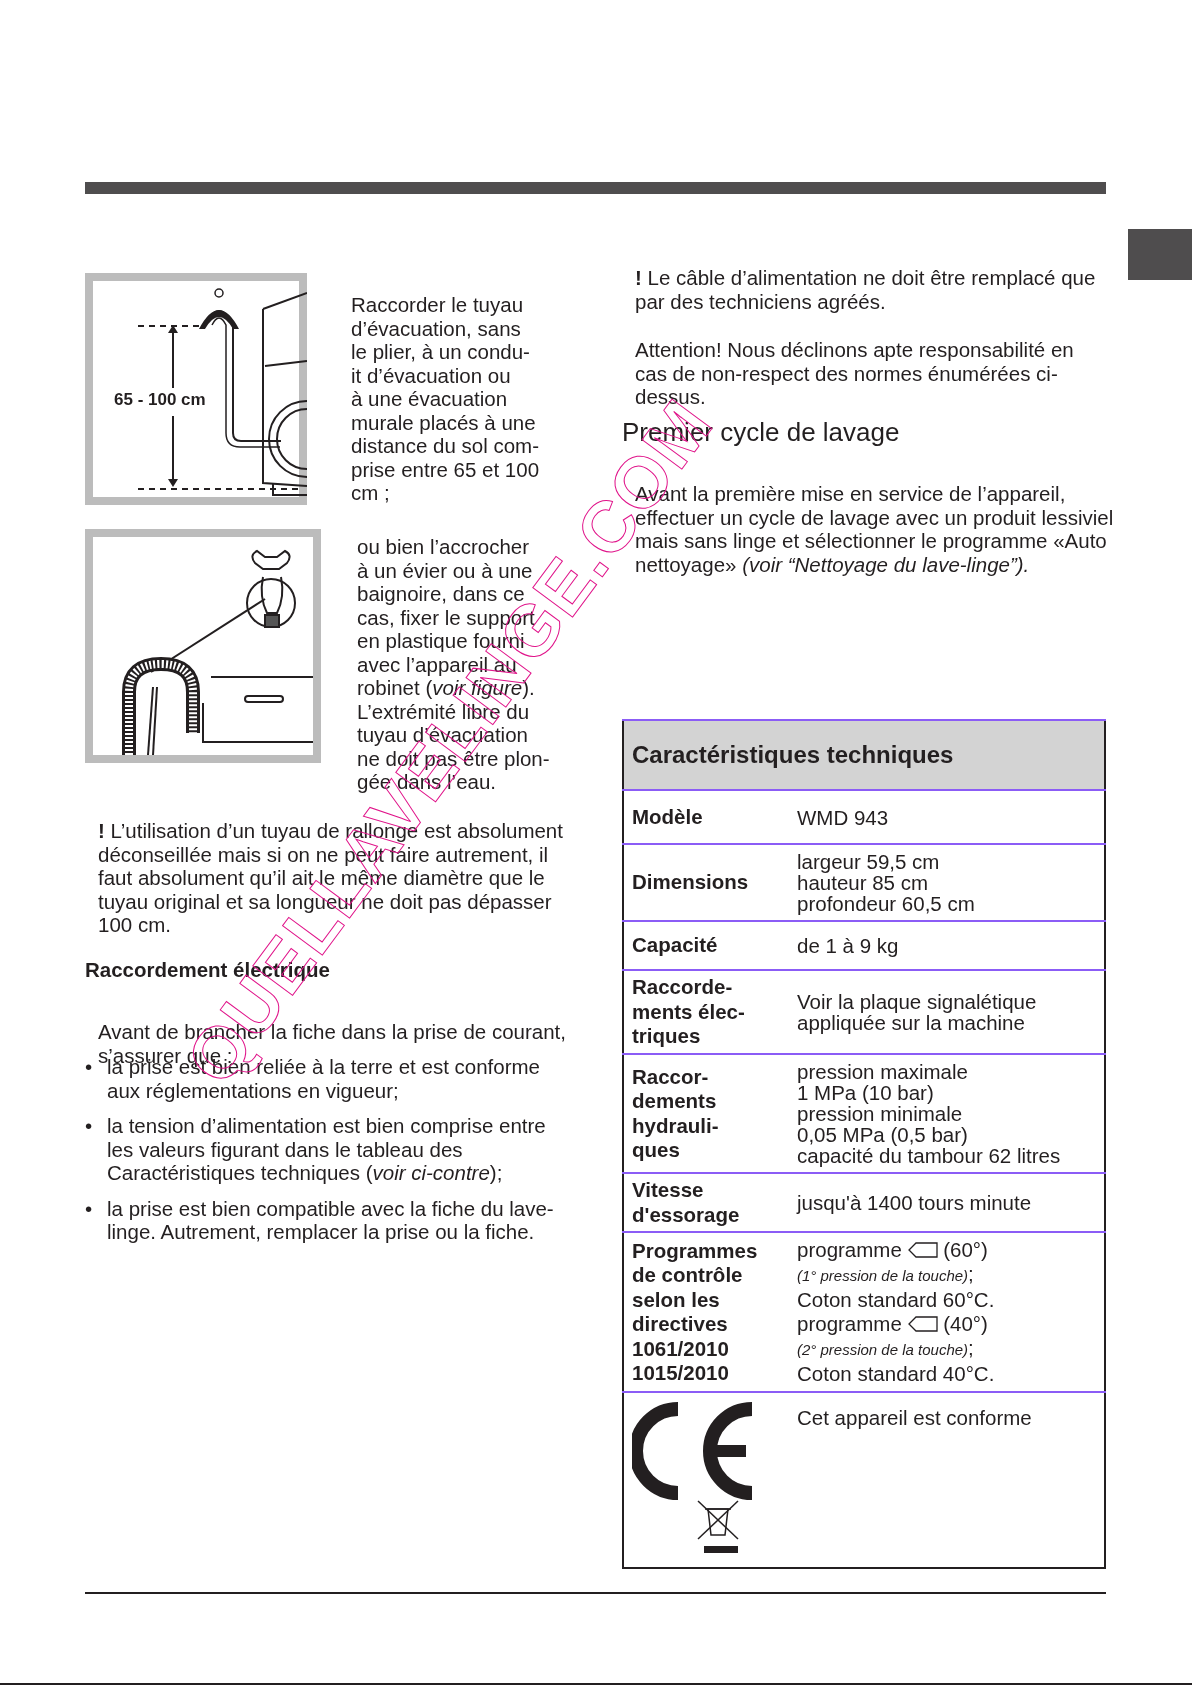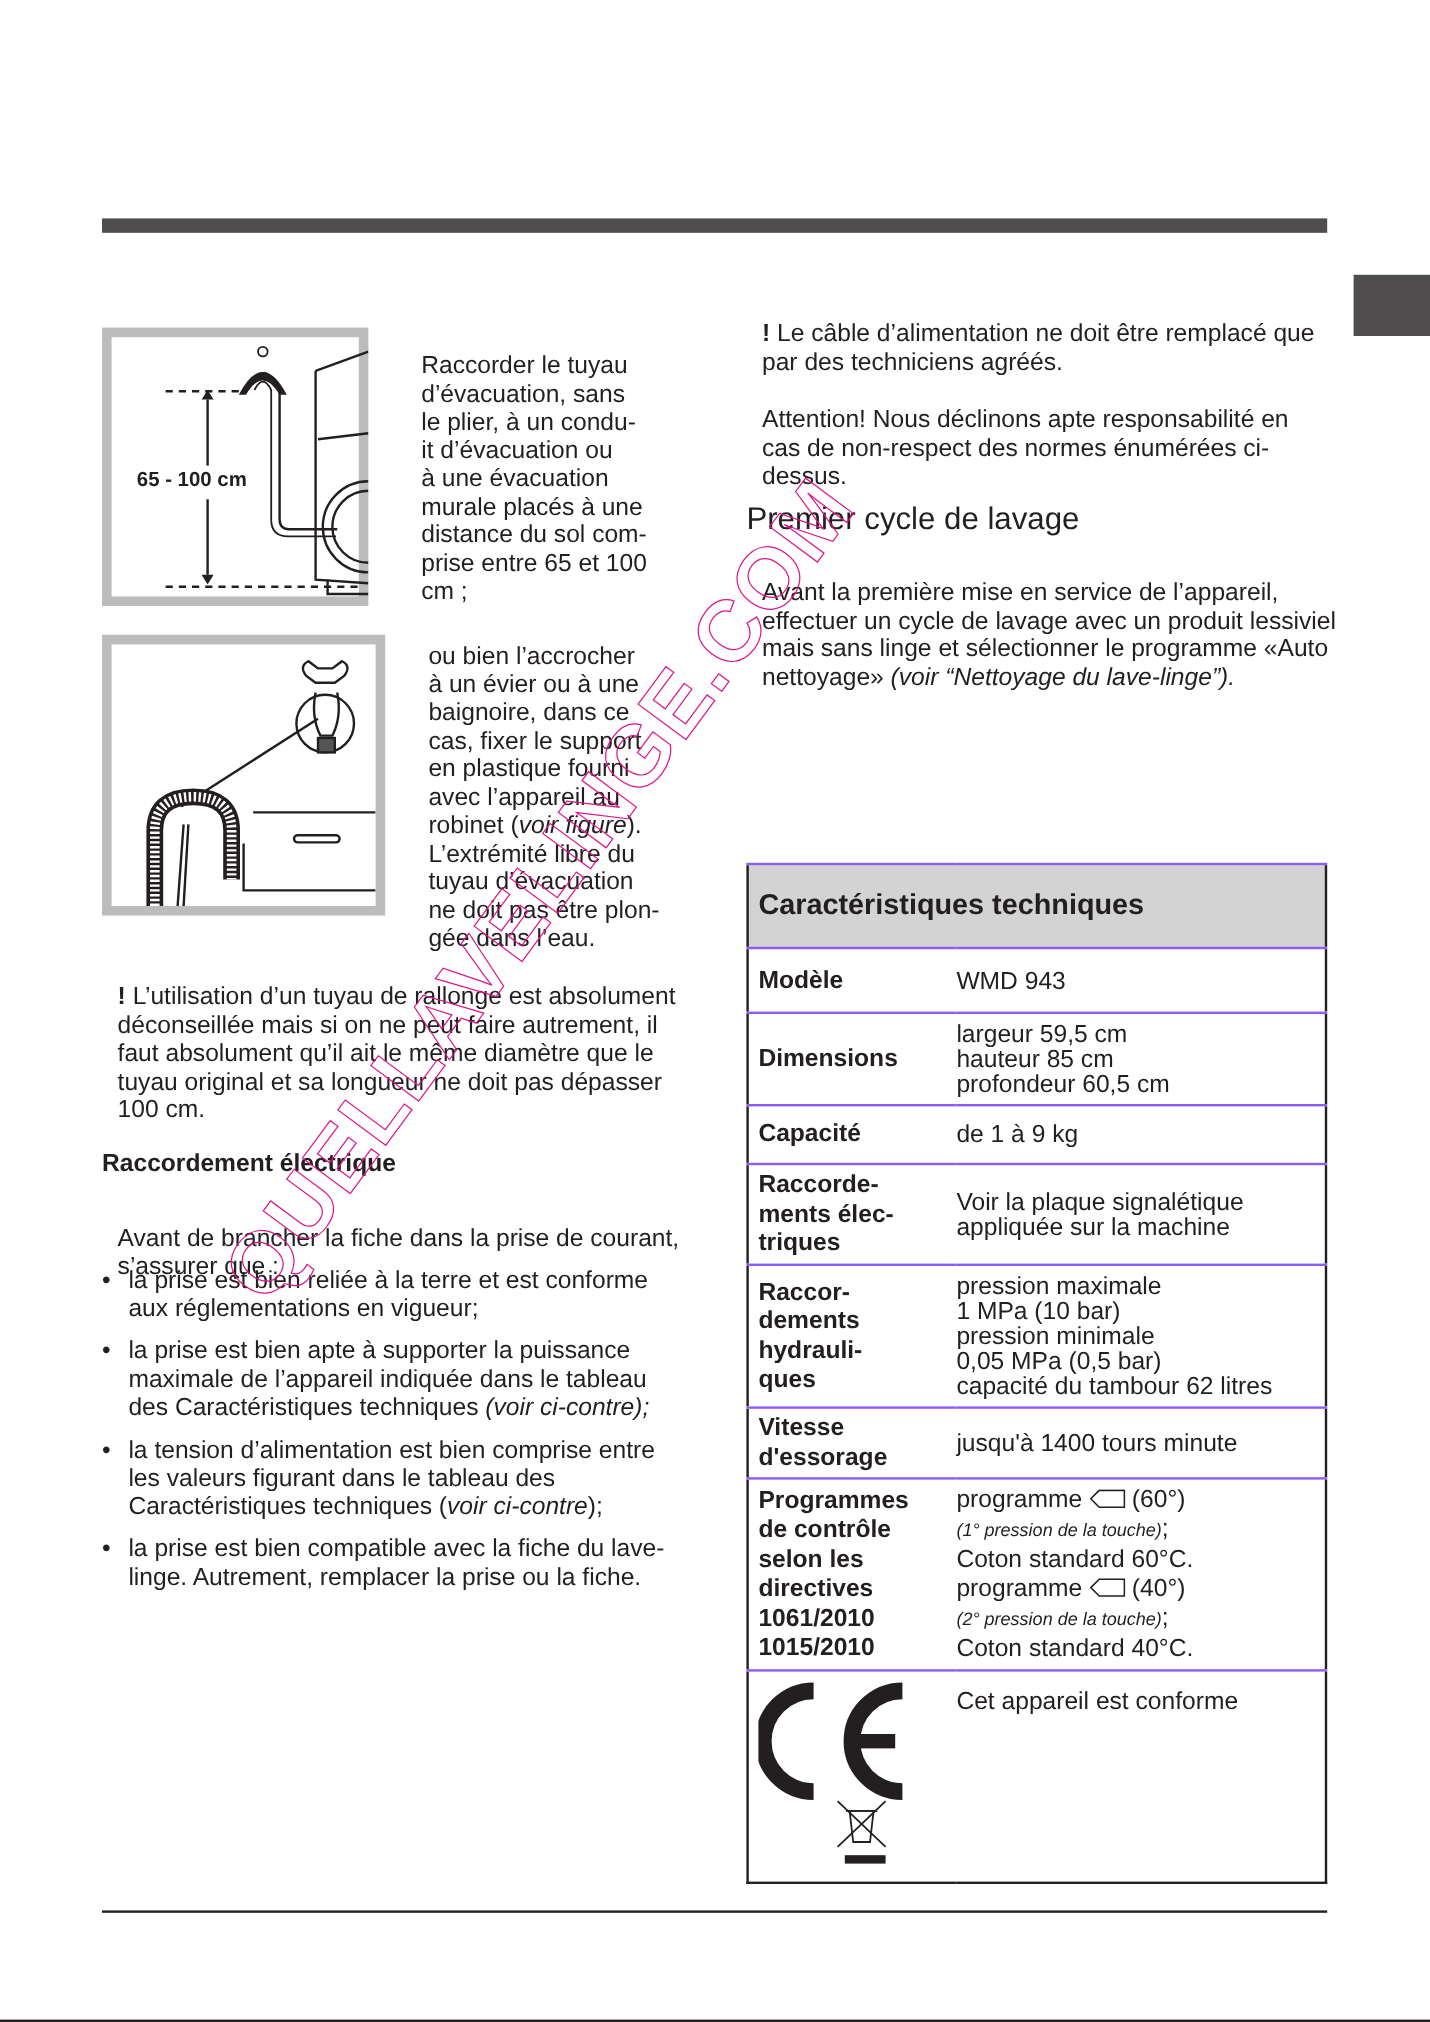--- a/index.html
+++ b/index.html
@@ -112,21 +112,20 @@
 </div>
 
 <p class="abs p" style="left:85px;top:806px;width:480px;"><span class="bang">!</span><span> L’utilisation d’un tuyau de rallonge est absolument déconseillée mais si on ne peut faire autrement, il faut absolument qu’il ait le même diamètre que le tuyau original et sa longueur ne doit pas dépasser 100 cm.</span></p>
 
 <div class="abs h3" style="left:85px;top:958px;">Raccordement électrique</div>
 
 <p class="abs p" style="left:85px;top:1007px;width:470px;">Avant de brancher la fiche dans la prise de courant, s’assurer que :</p>
 
 <ul class="abs bul" style="left:85px;top:1055px;width:480px;">
   <li><span>la prise est bien reliée à la terre et est conforme aux réglementations en vigueur;</span></li>
-  <li><span>la prise est bien apte à supporter la puissance maximale de l’appareil indiquée dans le tableau des Caractéristiques techniques </span><i>(voir ci-contre);</i></li>
   <li><span>la tension d’alimentation est bien comprise entre les valeurs figurant dans le tableau des Caractéristiques techniques (</span><i>voir ci-contre</i><span>);</span></li>
   <li><span>la prise est bien compatible avec la fiche du lave-linge. Autrement, remplacer la prise ou la fiche.</span></li>
 </ul>
 
 <p class="abs p" style="left:622px;top:253px;width:485px;"><span class="bang">!</span><span> Le câble d’alimentation ne doit être remplacé que par des techniciens agréés.</span></p>
 
 <p class="abs p" style="left:622px;top:325px;width:460px;">Attention! Nous déclinons apte responsabilité en cas de non-respect des normes énumérées ci-dessus.</p>
 
 <div class="abs h2" style="left:622px;top:417px;">Premier cycle de lavage</div>
 

